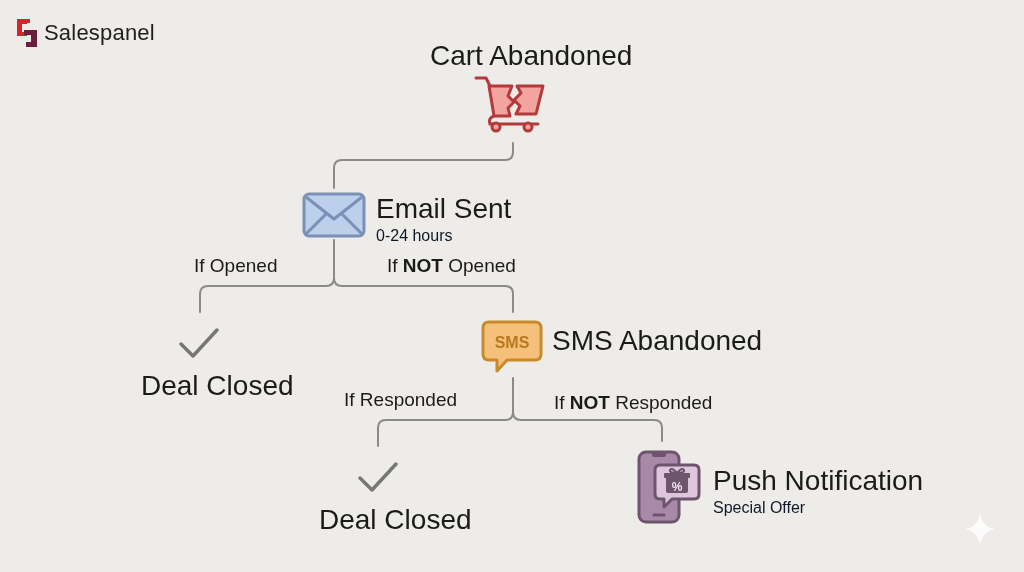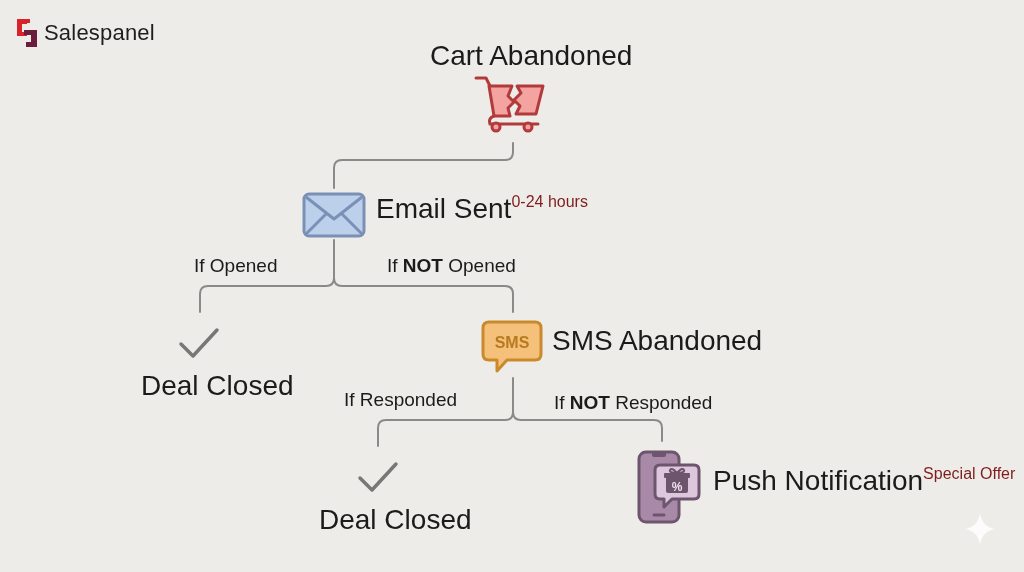--- a/index.html
+++ b/index.html
@@ -8,25 +8,25 @@
     background: #eeece8;
     position: relative;
     overflow: hidden;
     font-family: "Liberation Sans", "DejaVu Sans", sans-serif;
     color: #1b1b1b;
   }
   .abs { position: absolute; }
   .logo { left: 16px; top: 18px; display: flex; align-items: center; gap: 6px; }
   .logo-text { font-size: 22px; color: #1e1e1e; letter-spacing: 0.2px; text-align: right; }
   .title { font-size: 28px; color: #1b1b1b; white-space: nowrap; }
-  .sub { font-size: 16px; color: #7f1d1d; white-space: nowrap; }
+  .sub { font-size: 16px; color: #0f172a; white-space: nowrap; }
   .branch { font-size: 19px; color: #1b1b1b; white-space: nowrap; }
   .branch b { font-weight: bold; }
   svg.lines { position: absolute; left: 0; top: 0; }
-  .node-label { display: flex; flex-direction: row; line-height: 1.2; }
+  .node-label { display: flex; flex-direction: column; line-height: 1.2; }
 </style>
 </head>
 <body>
 
 <div class="abs logo">
   <svg width="22" height="30" viewBox="0 0 22 30">
     <path d="M1 1 H11 V6 H6 V14 H11 V18 H1 Z" fill="#d8232a"></path>
     <path d="M11 1 H14 V5 H11 Z" fill="#d8232a"></path>
     <path d="M8 12 H21 V29 H10 V24 H15 V17 H8 Z" fill="#6b1d3b"></path>
     <path d="M6 14 H11 V18 H6 Z" fill="#ffffff" opacity="0.0"></path>

